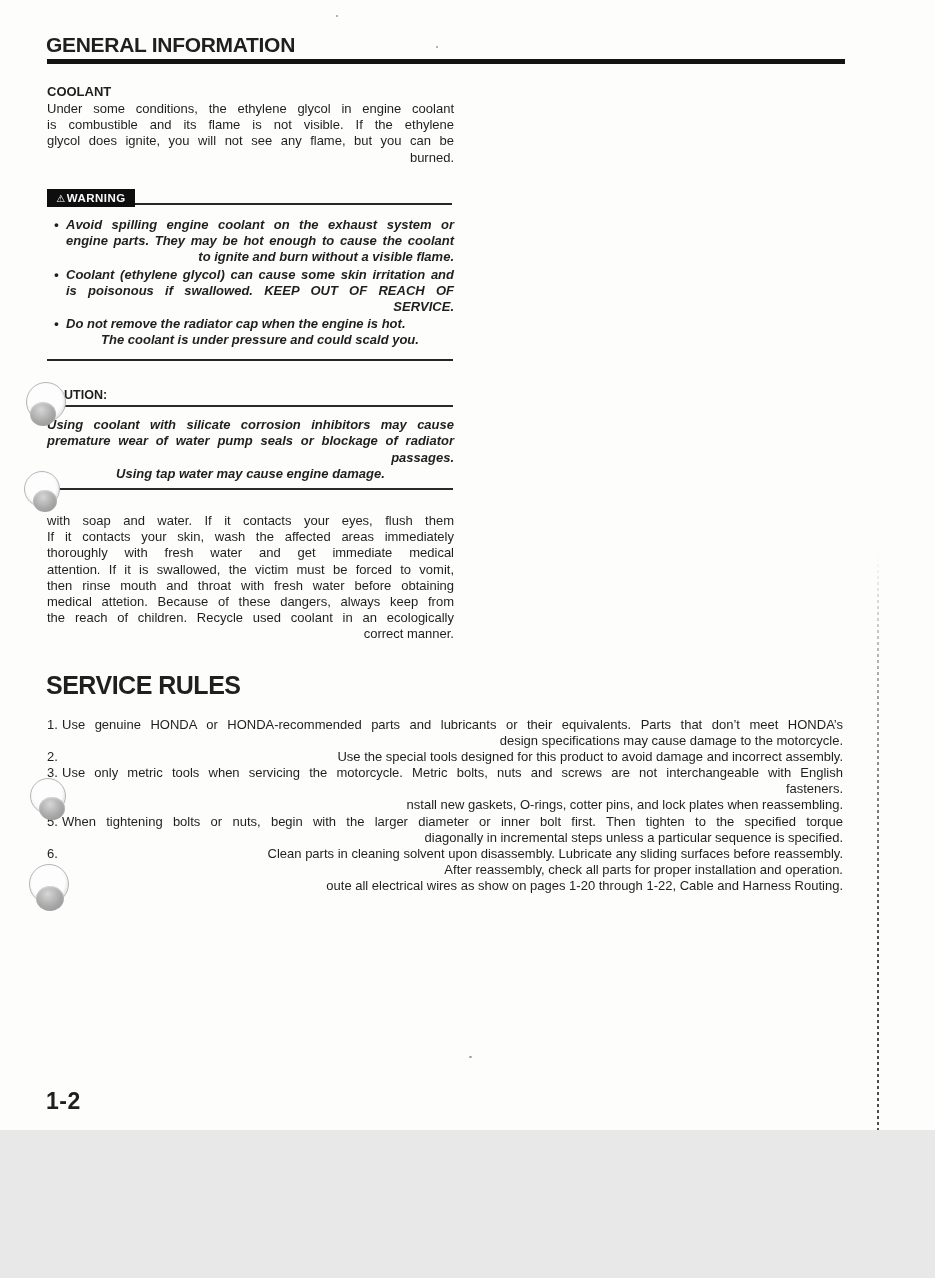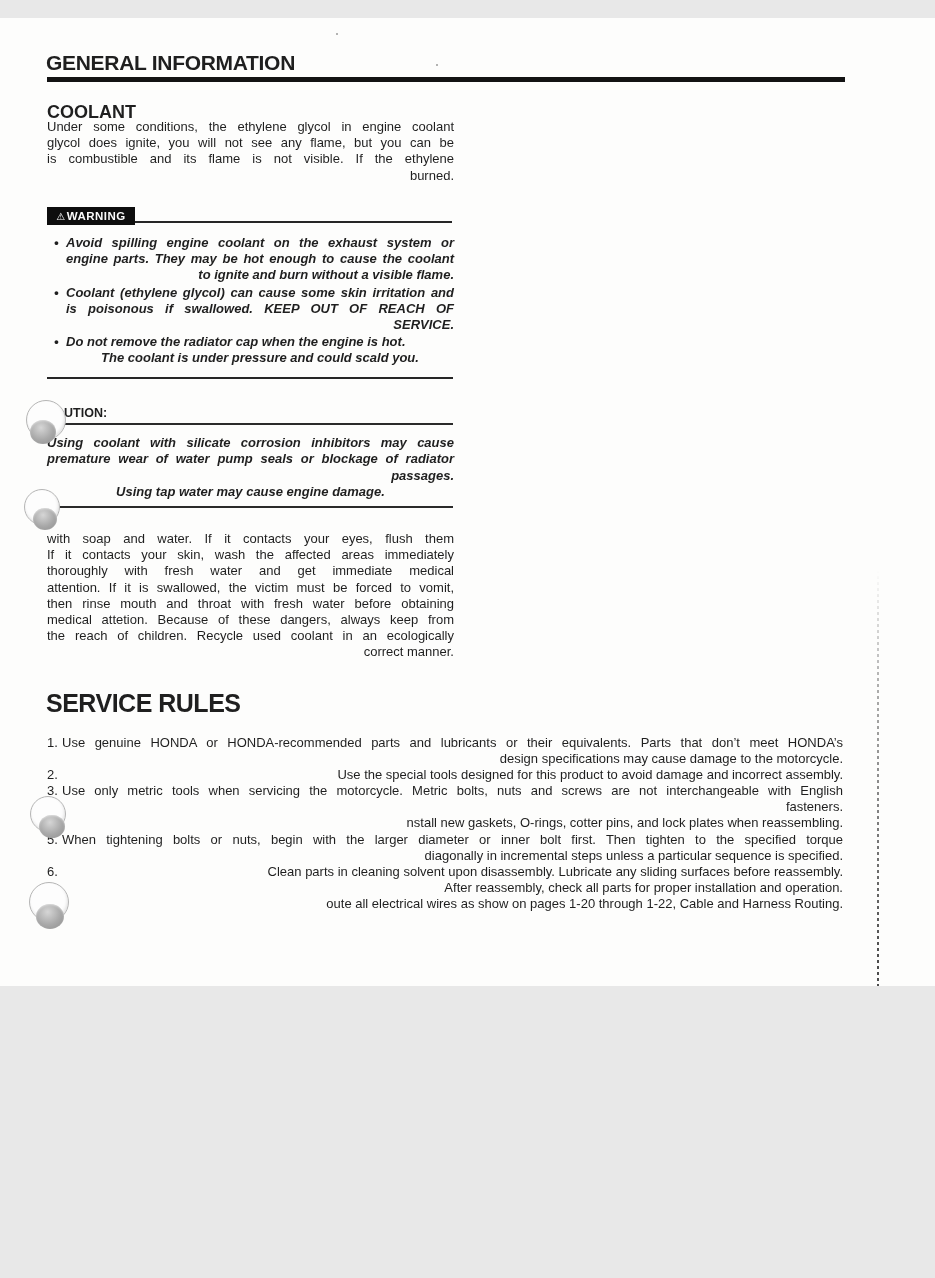--- a/index.html
+++ b/index.html
@@ -1,27 +1,27 @@
 <!DOCTYPE html>
 <html><head>
 <meta charset="utf-8">
 <style>
   html,body{margin:0;padding:0;}
   body{width:935px;height:1278px;overflow:hidden;background:#e8e8e8;}
-  .page{position:relative;width:935px;height:968px;background:#fdfdfc;
-        font-family:"Liberation Sans","DejaVu Sans",sans-serif;color:#1f1f1f;overflow:hidden;margin-top:18px;}
+  .page{position:relative;width:935px;height:1130px;background:#fdfdfc;
+        font-family:"Liberation Sans","DejaVu Sans",sans-serif;color:#1f1f1f;overflow:hidden;}
 
   .abs{position:absolute;}
 
   
   .hdr-title{left:46px;top:33px;font-size:21px;font-weight:bold;letter-spacing:-0.3px;}
   .hdr-rule{left:47px;top:59px;width:798px;height:5px;background:#131313;}
 
   
-  .coolant-h{left:47px;top:84px;font-size:18px;font-weight:bold;}
+  .coolant-h{left:47px;top:84px;font-size:13px;font-weight:bold;}
   .intro{left:47px;top:101px;width:407px;font-size:13px;line-height:16.2px;}
 
   .badge{left:47px;top:189px;width:88px;height:18px;background:#0e0e0e;color:#fafafa;
          font-size:11.5px;font-weight:bold;display:flex;align-items:center;justify-content:center;
          letter-spacing:0.5px;}
   .badge .tri{font-size:10px;margin-right:1px;}
   .warn-rule-top{left:135px;top:203px;width:317px;height:2px;background:#262626;}
   .warn-list{left:47px;top:217px;width:407px;font-size:13px;font-weight:bold;font-style:italic;line-height:16.2px;}
   .wli{position:relative;padding-left:19px;margin-bottom:1px;}
   .wli .bdot{position:absolute;left:7px;top:0;}
@@ -81,22 +81,22 @@
 <body>
 
 <div class="page">
 
   <div class="abs hdr-title">GENERAL INFORMATION</div>
   <div class="abs hdr-rule"></div>
 
   <div class="abs coolant-h">COOLANT</div>
   <div class="abs intro jlines">
     <div class="pline">Under some conditions, the ethylene glycol in engine coolant</div>
+    <div class="pline">is combustible and its flame is not visible. If the ethylene</div>
     <div class="pline">glycol does ignite, you will not see any flame, but you can be</div>
-    <div class="pline">is combustible and its flame is not visible. If the ethylene</div>
     <div class="pline">burned.</div>
   </div>
 
   <div class="abs badge">
     <span class="tri">⚠</span>
     <span>WARNING</span>
   </div>
   <div class="abs warn-rule-top"></div>
   <div class="abs warn-list">
     <div class="wli jlines">

